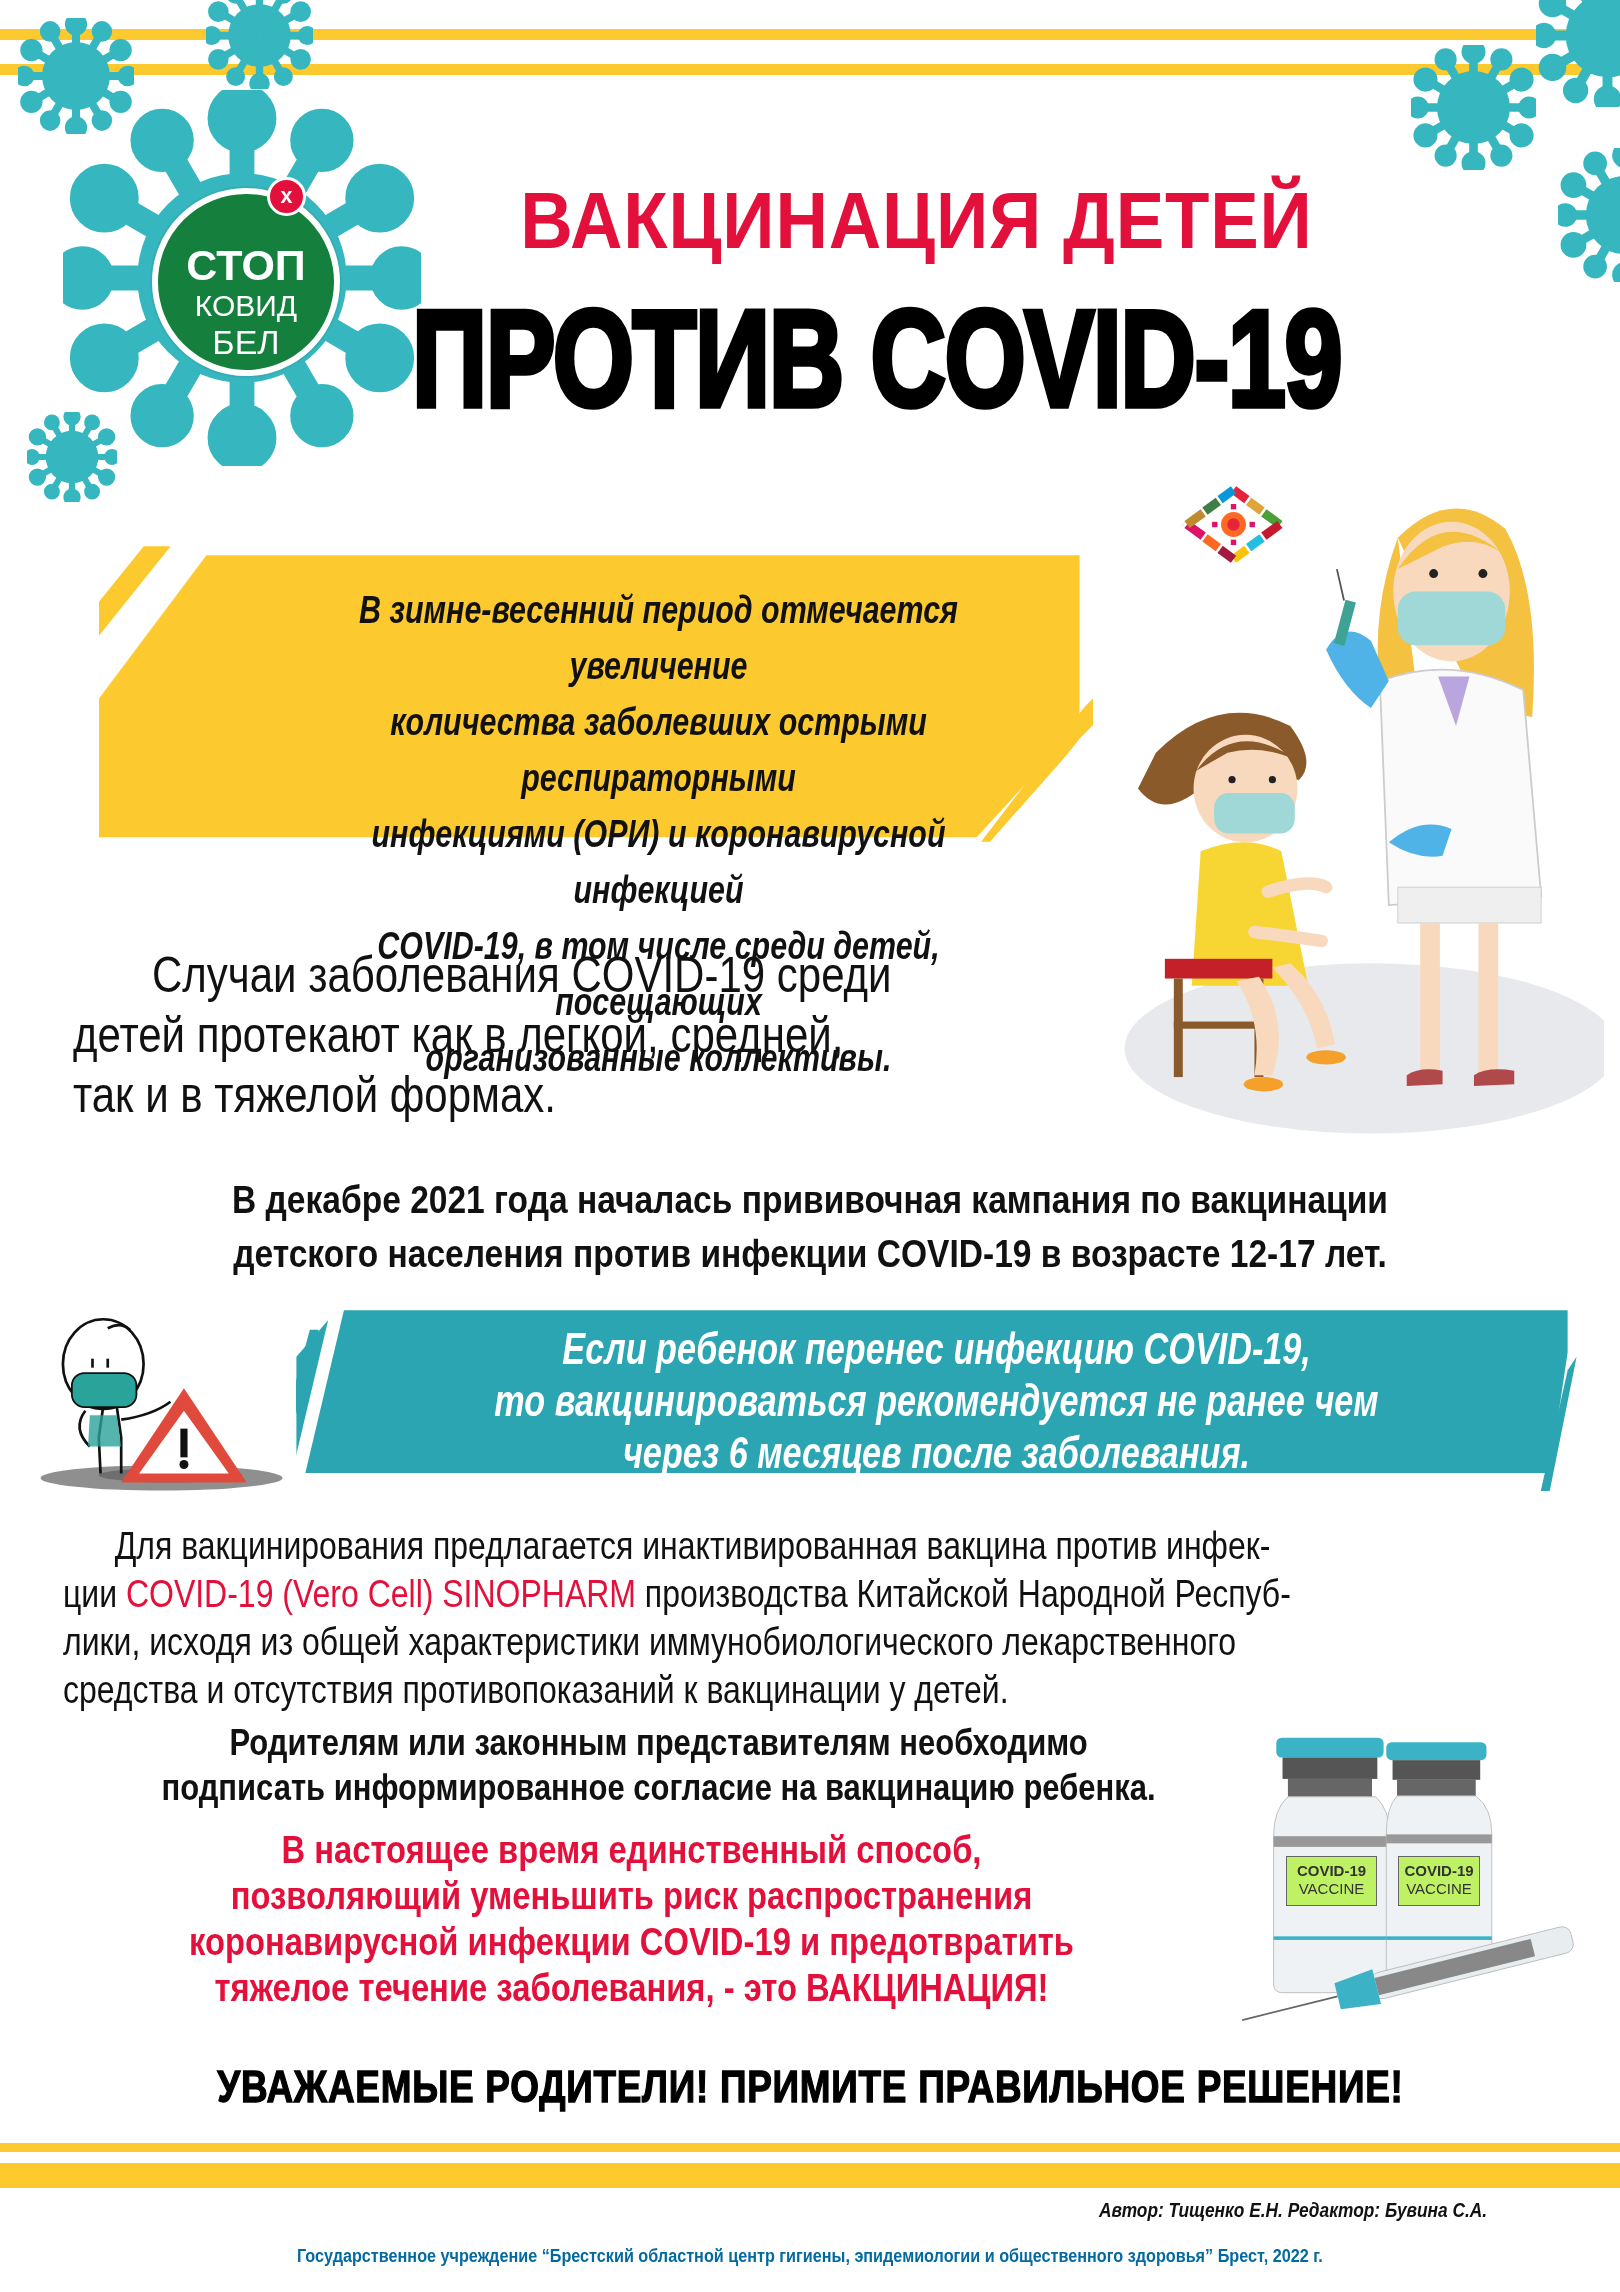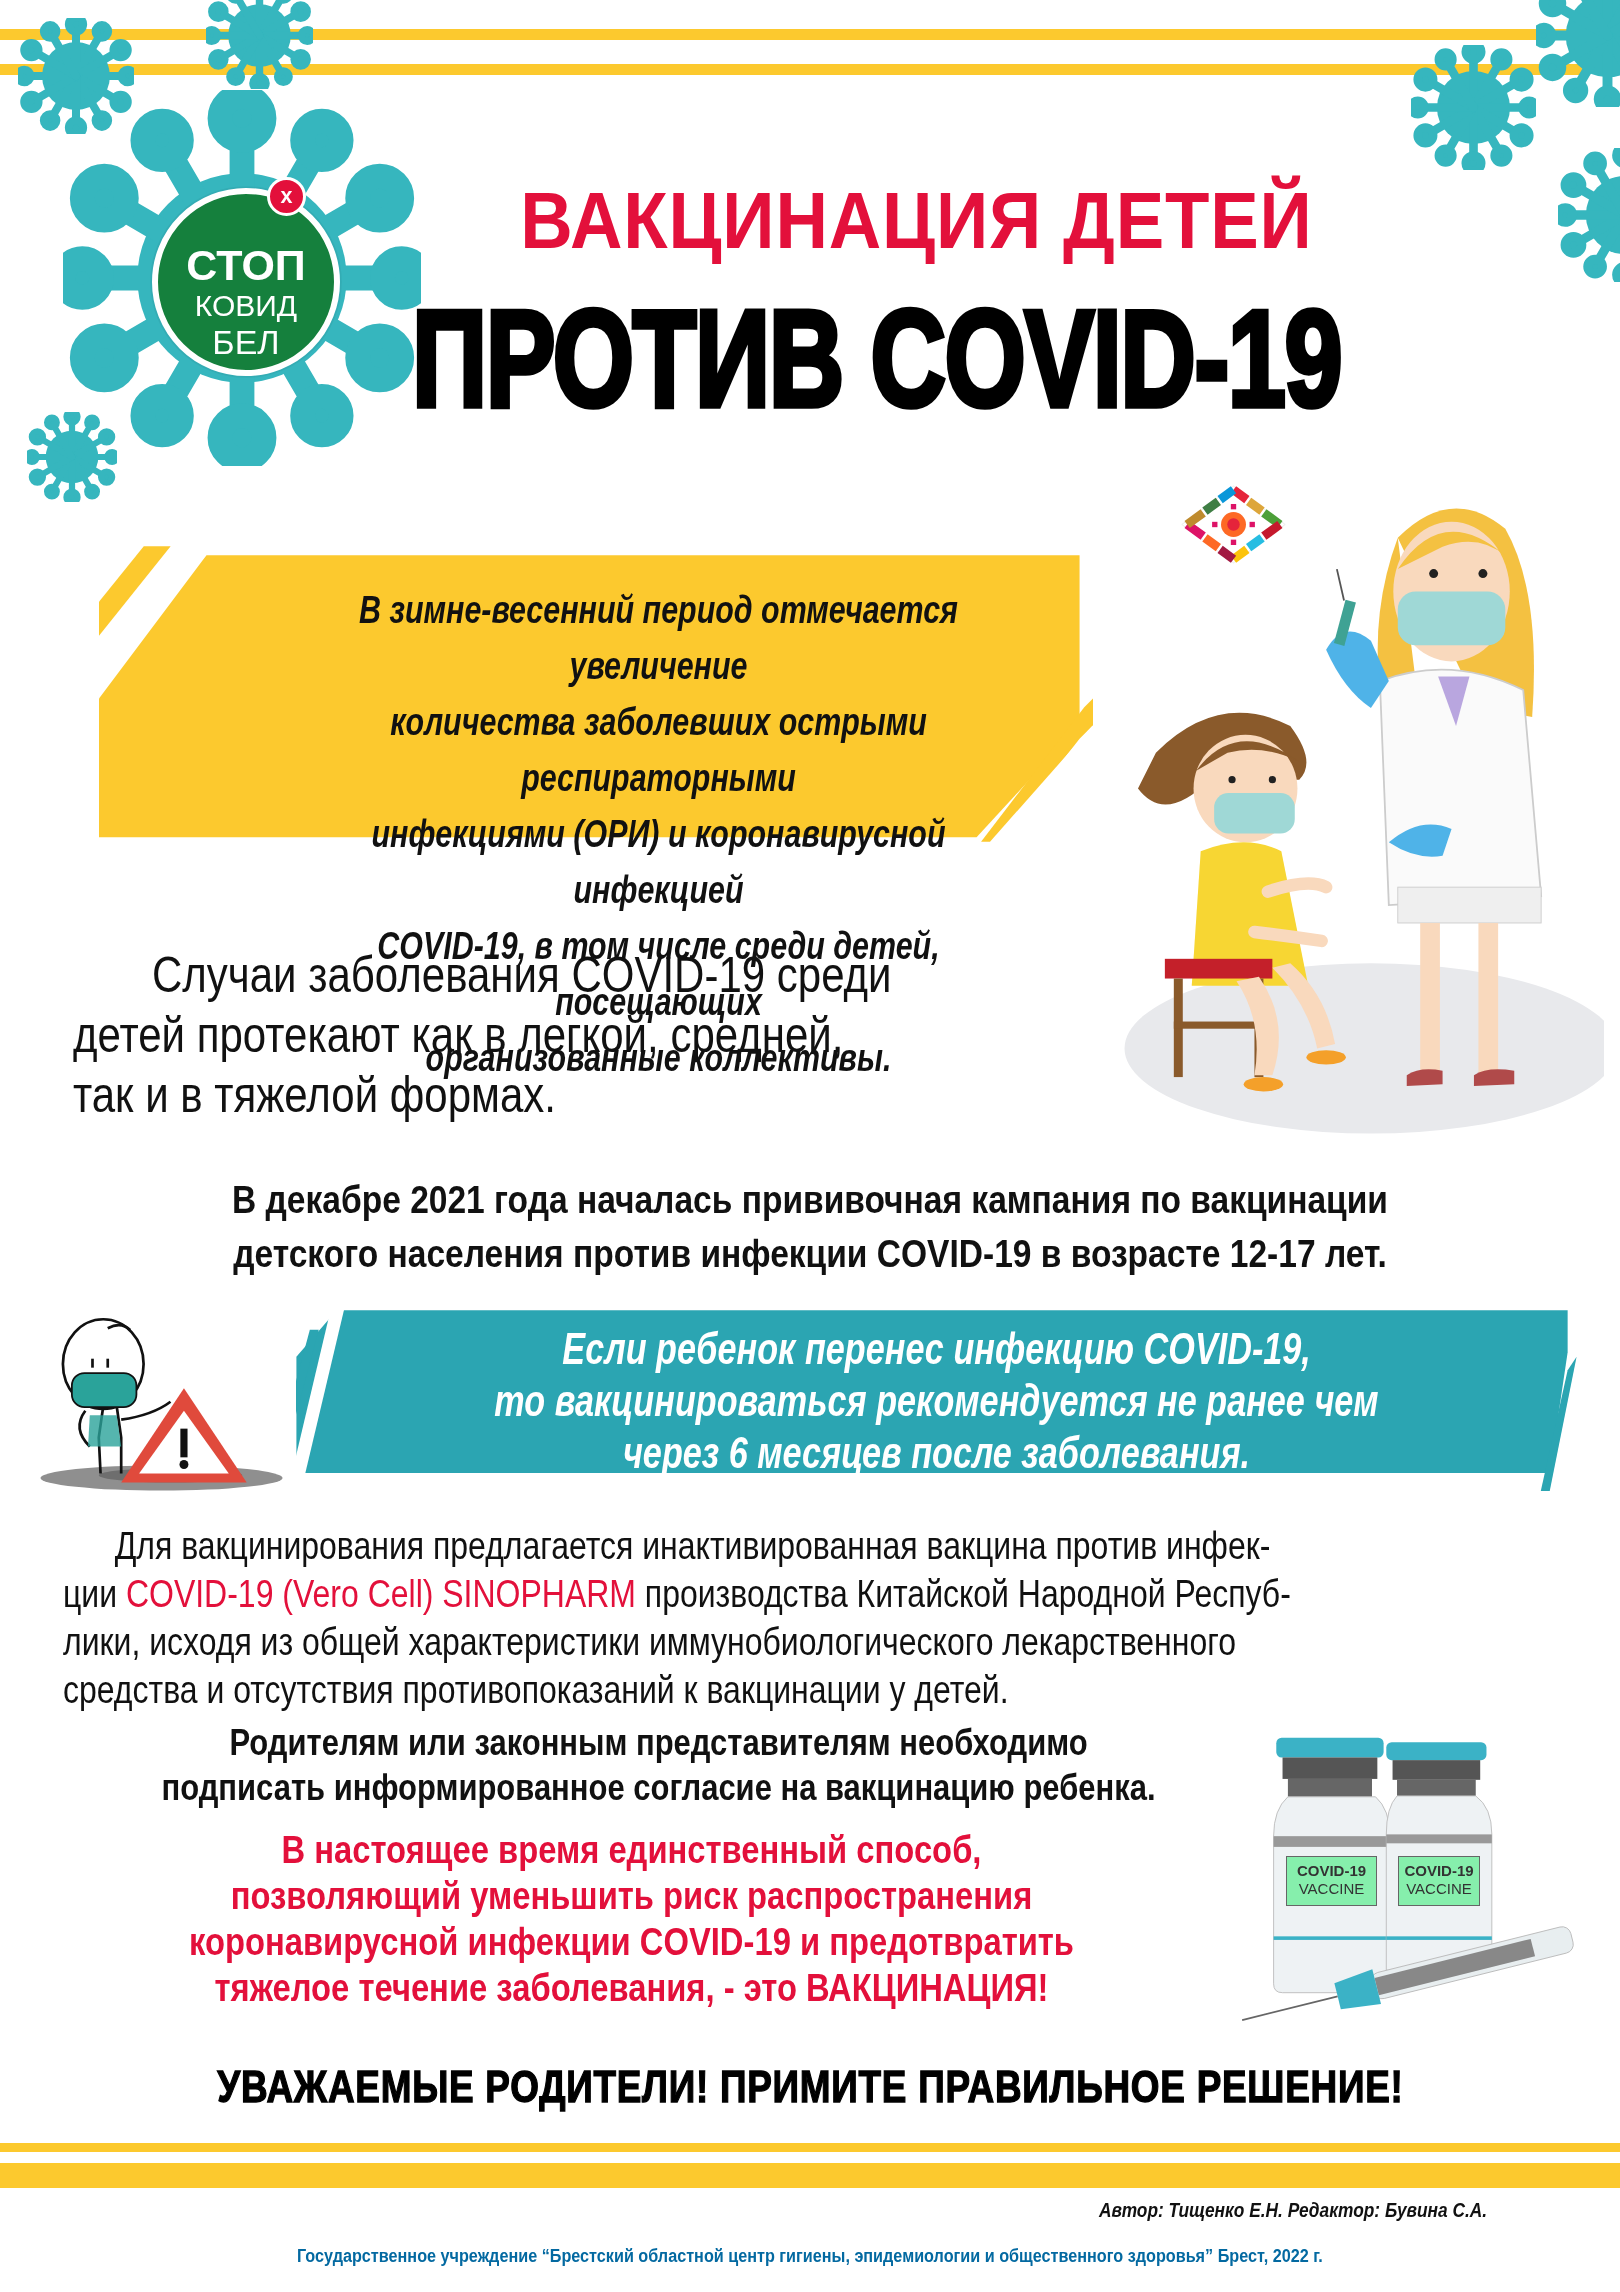--- a/index.html
+++ b/index.html
@@ -105,21 +105,21 @@
   }
   .p-author .line { display: inline-block; transform: scaleX(0.88); transform-origin: right top; white-space: nowrap; }
 
   .p-org {
     position: absolute; left: 0; top: 2246px; width: 1620px; text-align: center;
     font-weight: 700; font-size: 18px; color: #0369a1;
   }
   .p-org .line { display: inline-block; transform: scaleX(0.9); transform-origin: center top; white-space: nowrap; }
 
   .vial-label {
-    position: absolute; border: 1.8px solid #666; background: #86efac; text-align: center;
+    position: absolute; border: 1.8px solid #666; background: #bef264; text-align: center;
     color: #333; font-size: 15px; line-height: 18px; font-weight: 700;
   }
   .vial-label .v2 { font-weight: 400; }
 </style>
 </head>
 <body>
 
 <svg width="0" height="0" style="position:absolute">
   <defs>
     <g id="virus-shape">

